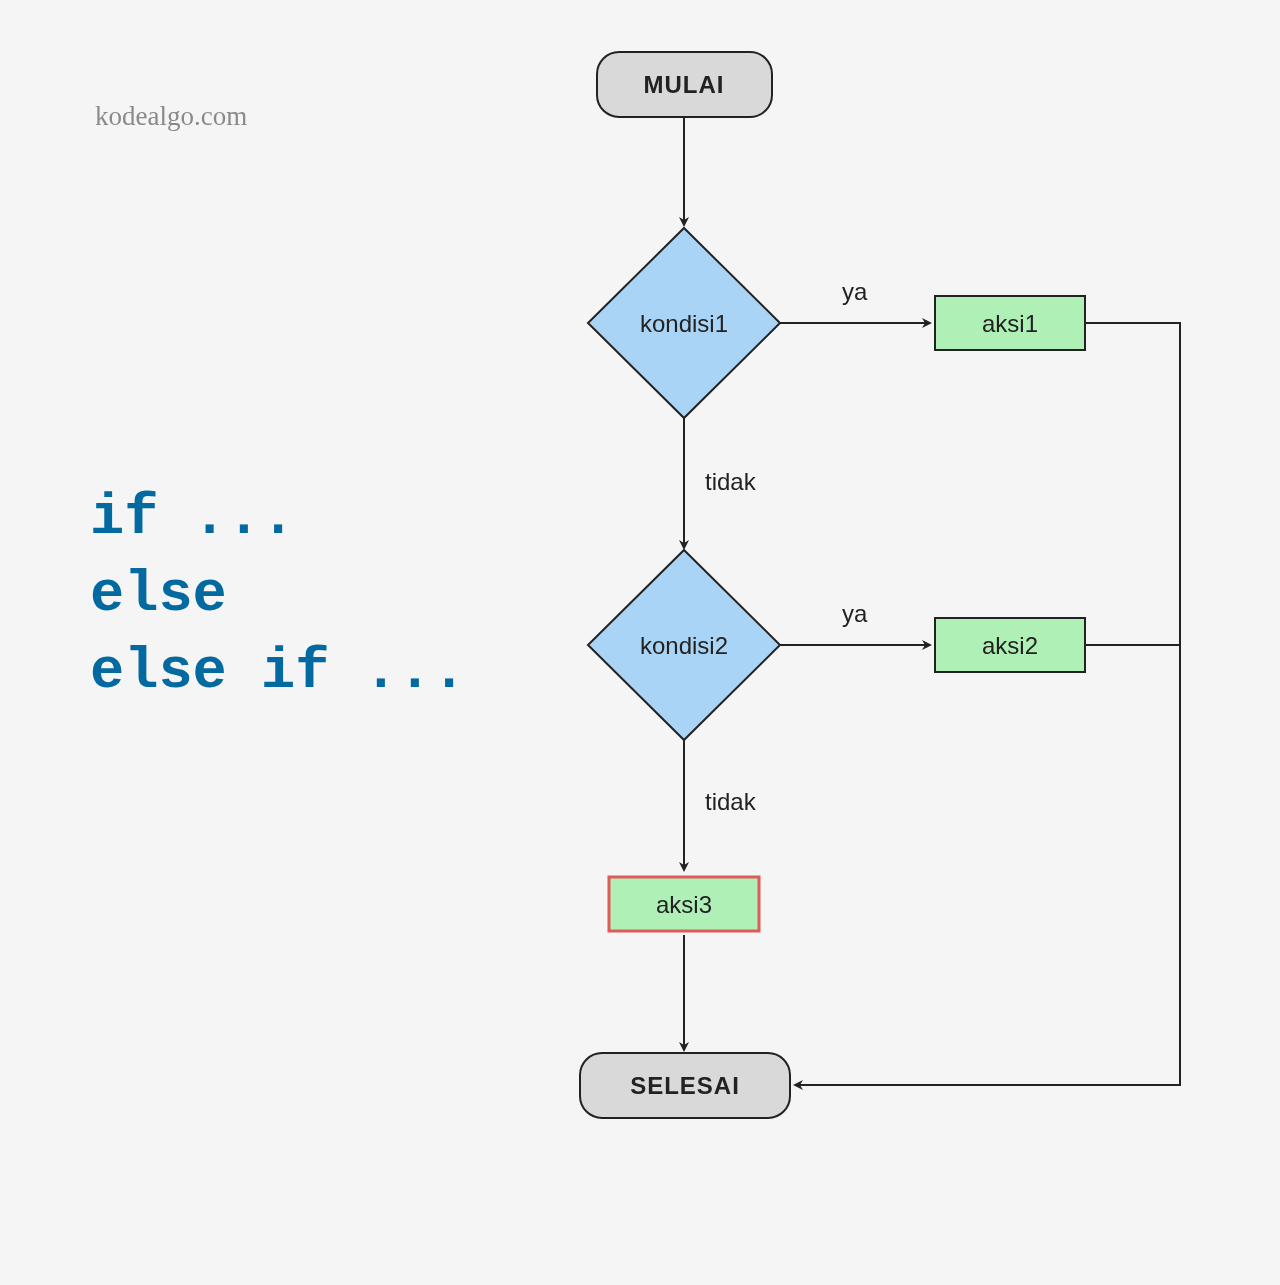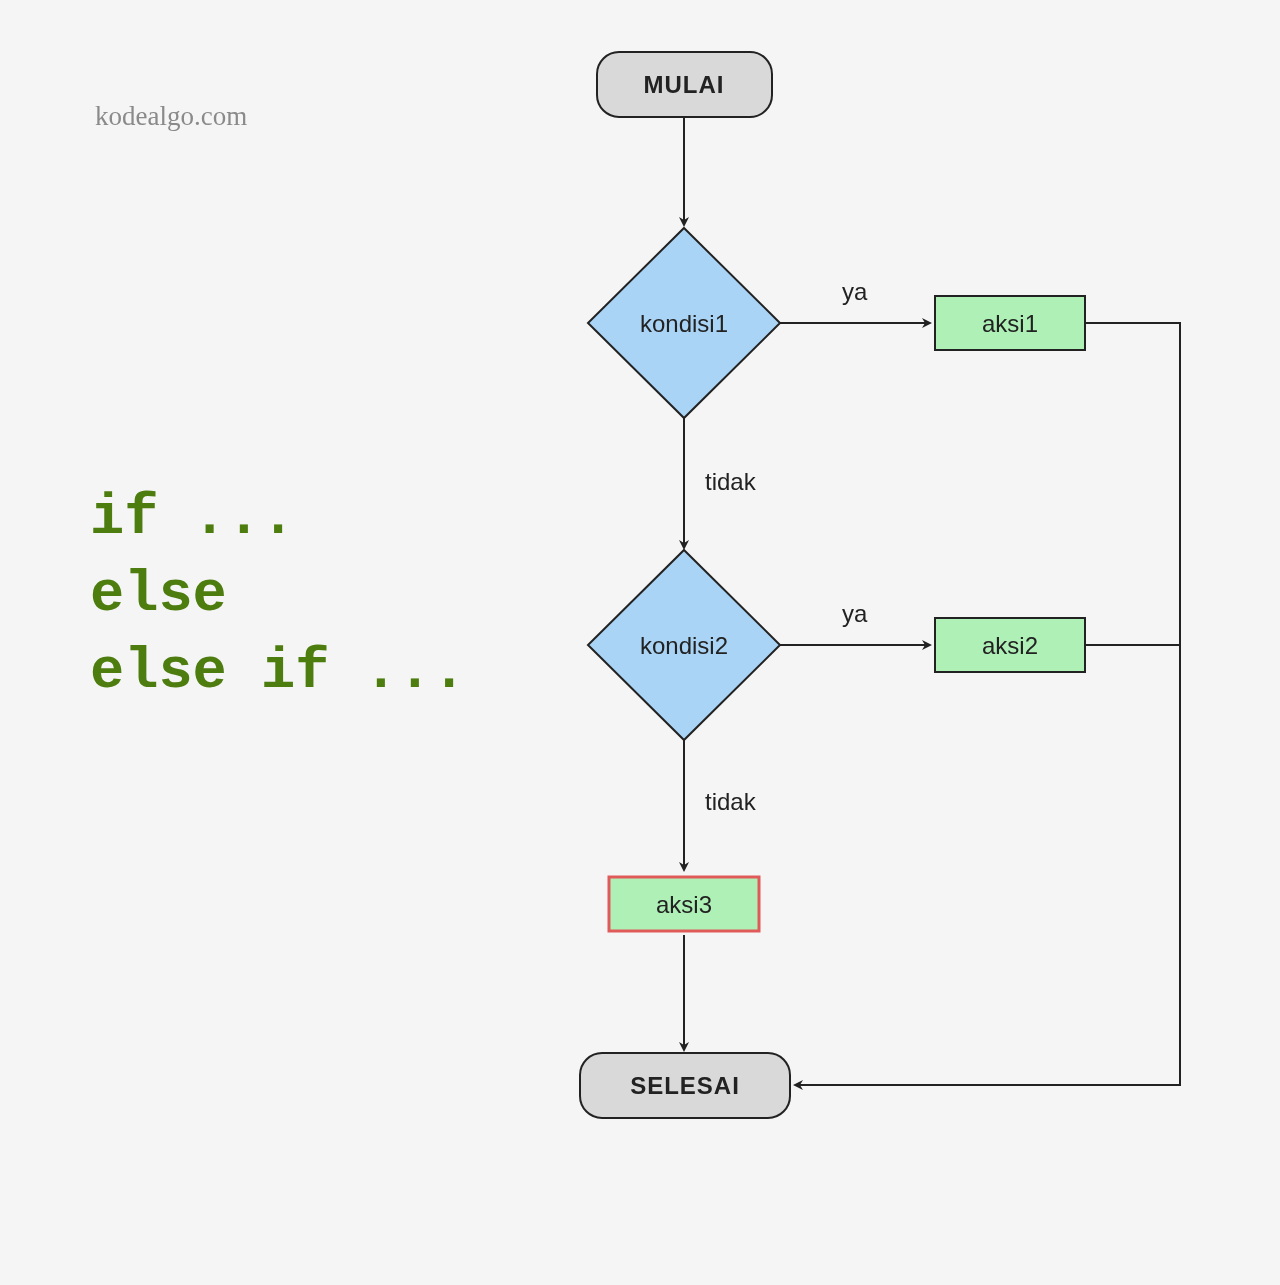--- a/index.html
+++ b/index.html
@@ -22,21 +22,21 @@
     margin-top: 36px;
   }
   .headline {
     position: absolute;
     top: 480px;
     left: 90px;
     font-family: "Courier New", Courier, monospace;
     font-weight: bold;
     font-size: 57px;
     line-height: 1.35;
-    color: #4d7c0f;
+    color: #0369a1;
   }
   svg.flowchart {
     position: absolute;
     top: 0;
     left: 0;
     width: 1280px;
     height: 1285px;
   }
   .node-text {
     font-family: -apple-system, Arial, sans-serif;

